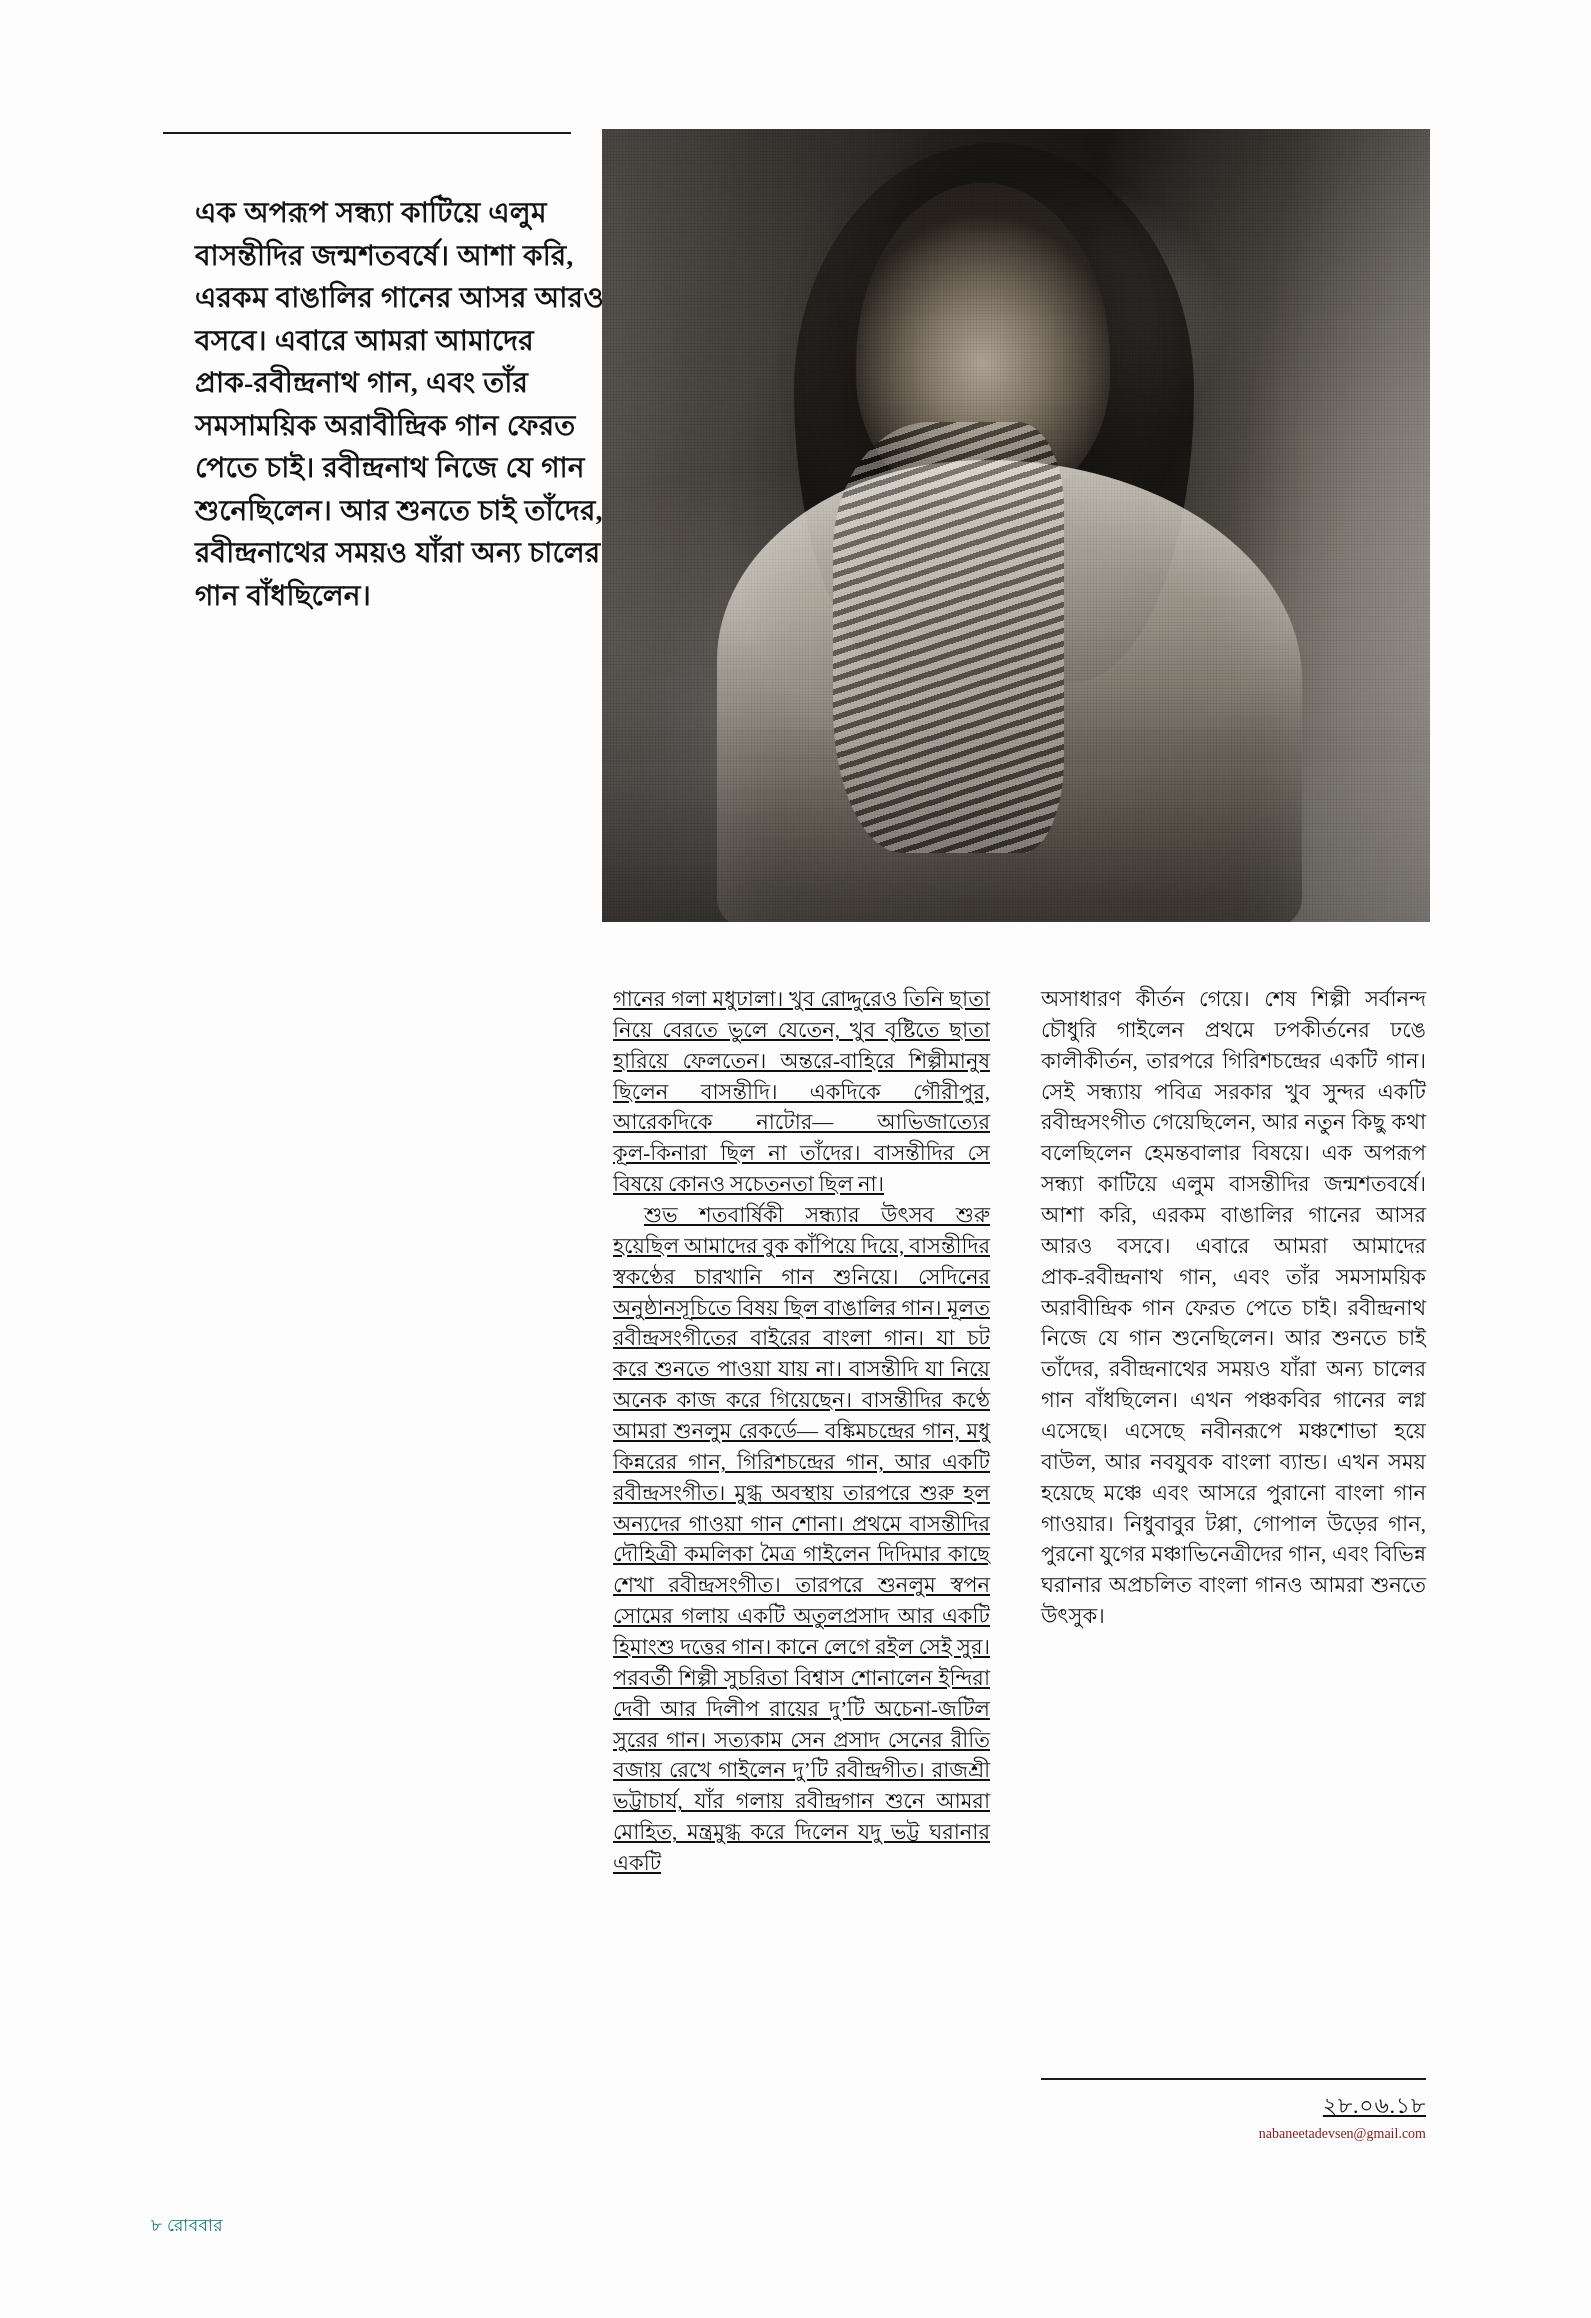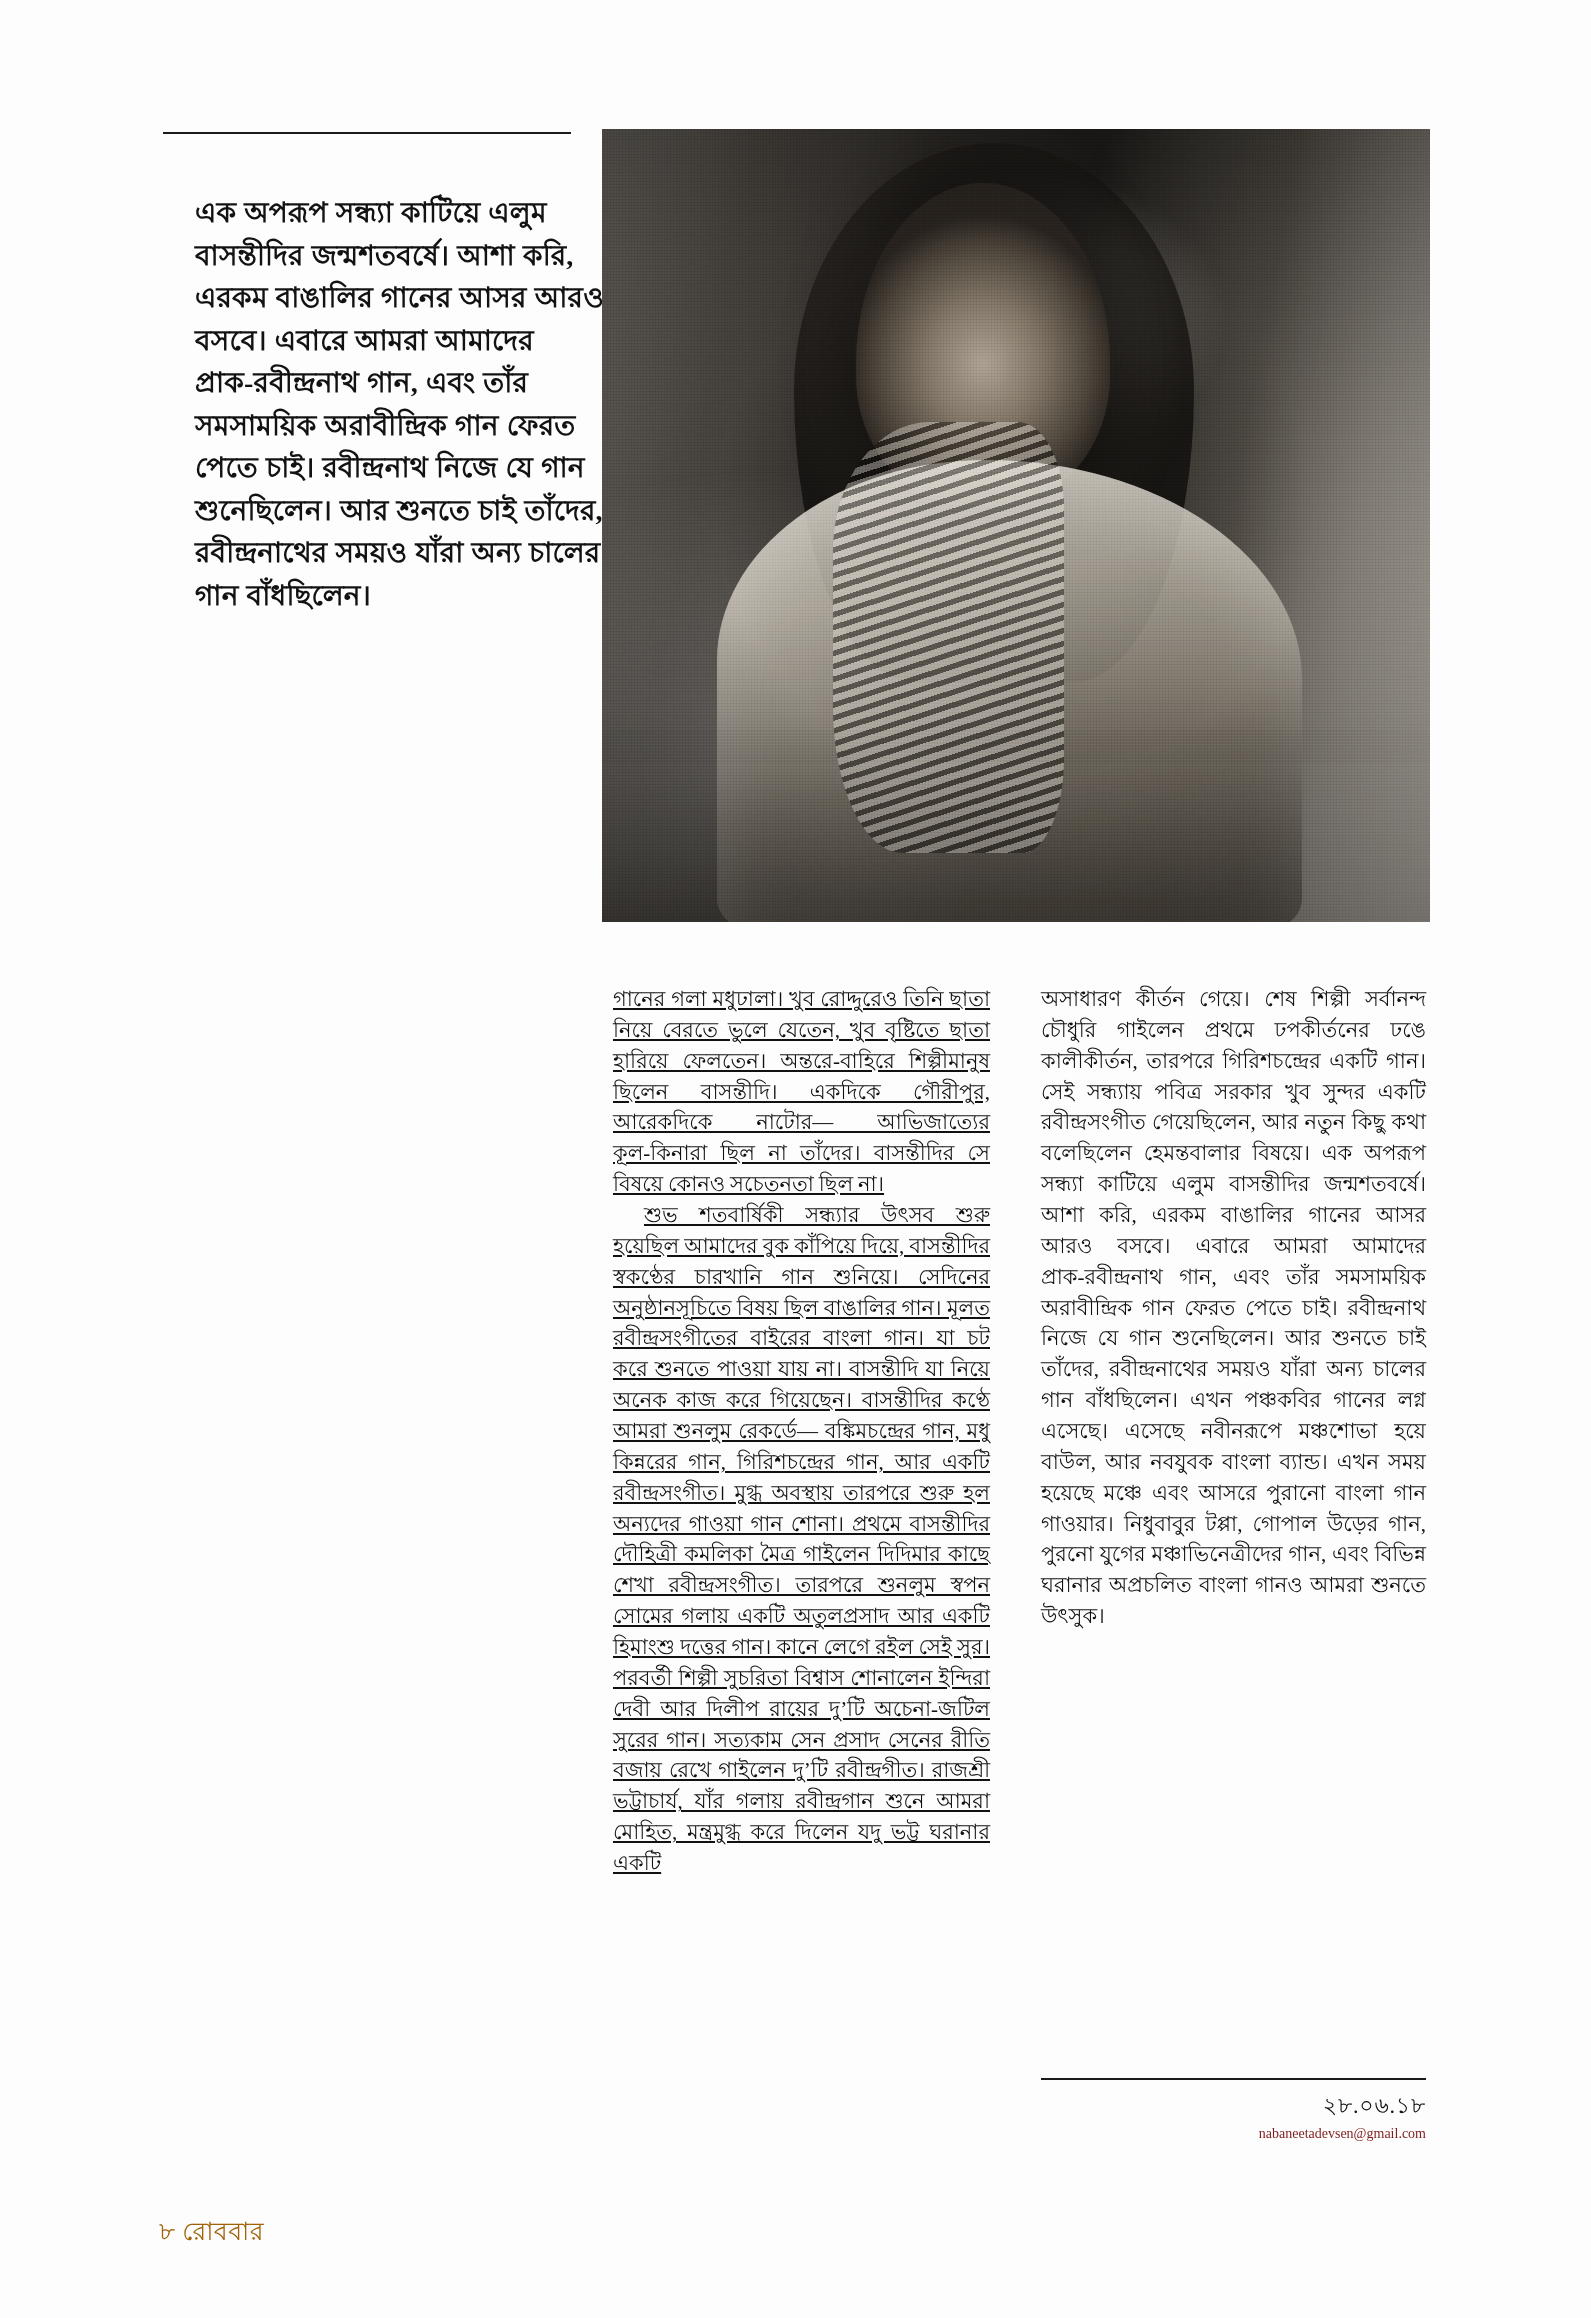--- a/index.html
+++ b/index.html
@@ -169,38 +169,39 @@
   }
   .signoff-date {
     position: absolute;
     left: 1041px;
     top: 2088px;
     width: 385px;
     text-align: right;
     font-size: 22px;
     color: #111;
     letter-spacing: 0.8px;
+    text-decoration: underline;
   }
   .signoff-email {
     position: absolute;
     left: 1041px;
     top: 2126px;
     width: 385px;
     text-align: right;
     font-size: 14px;
     color: #7f1d1d;
   }
 
   
   .folio {
     position: absolute;
-    left: 159px;
+    left: 151px;
     top: 2212px;
-    font-size: 25px;
-    color: #a16207;
+    font-size: 17px;
+    color: #0f766e;
     letter-spacing: 0.4px;
   }
 </style>
 </head>
 <body>
 
 <div class="page">
 
   <div class="top-rule"></div>
 

